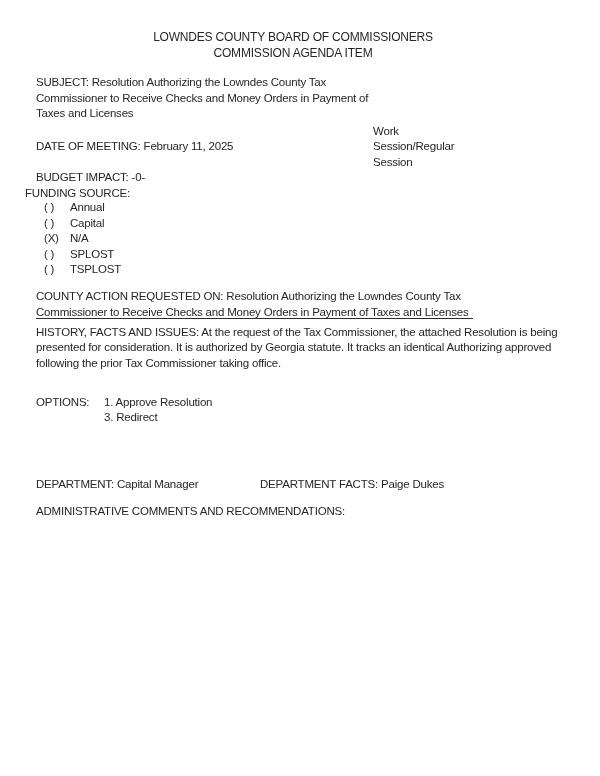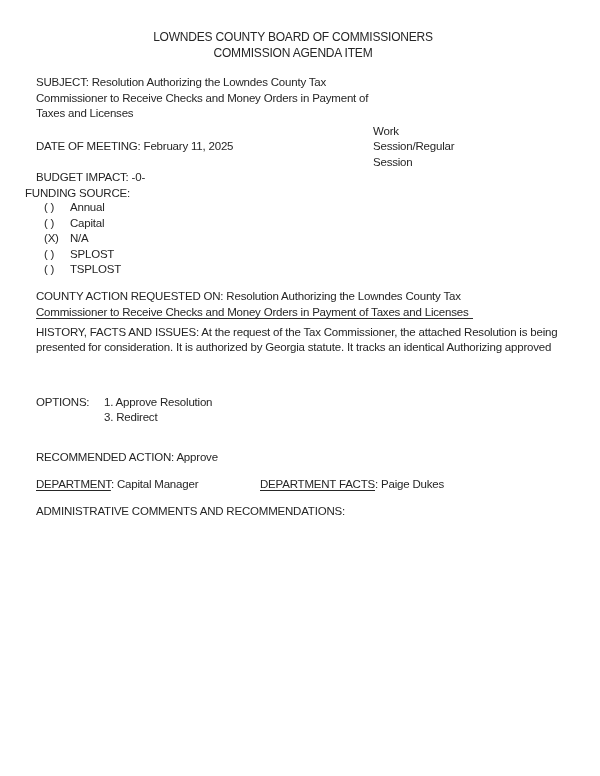--- a/index.html
+++ b/index.html
@@ -10,21 +10,21 @@
     background: #ffffff;
     font-family: "Liberation Sans", sans-serif;
     font-size: 11.5px;
     line-height: 15.5px;
     letter-spacing: -0.2px;
     color: #262626;
     overflow: hidden;
   }
   .ln { position: absolute; left: 36px; white-space: nowrap; }
   .center { left: 0; width: 586px; text-align: center; font-size: 12px; }
-  .u { text-decoration: underline; text-underline-offset: 2px; }
+  .u { text-underline-offset: 2px; }
   .rule { position: absolute; height: 1px; background: #2c2c2c; }
 </style>
 </head>
 <body>
 
 <div class="page">
 
   <div class="ln center" style="top:30px">LOWNDES COUNTY BOARD OF COMMISSIONERS</div>
   <div class="ln center" style="top:45.5px">COMMISSION AGENDA ITEM</div>
 
@@ -61,26 +61,26 @@
     <span class="ln" style="top:262px; left:44px">( )</span>
     <span class="ln" style="top:262px; left:70px">TSPLOST</span>
   </div>
 
   <div class="ln" style="top:289px">COUNTY ACTION REQUESTED ON: Resolution Authorizing the Lowndes County Tax</div>
   <div class="ln" style="top:304.5px">Commissioner to Receive Checks and Money Orders in Payment of Taxes and Licenses</div>
   <div class="rule" style="top:317.5px; left:36px; width:437px"></div>
 
   <div class="ln" style="top:324.5px">HISTORY, FACTS AND ISSUES: At the request of the Tax Commissioner, the attached Resolution is being</div>
   <div class="ln" style="top:340px">presented for consideration. It is authorized by Georgia statute. It tracks an identical Authorizing approved</div>
+  <div class="ln" style="top:355.5px">following the prior Tax Commissioner taking office.</div>
 
   <div class="ln" style="top:394.5px">OPTIONS:</div>
   <div class="ln" style="top:394.5px; left:104px">1. Approve Resolution</div>
   <div class="ln" style="top:410px;   left:104px">3. Redirect</div>
 
-  <div class="ln" style="top:449.5px">RECOMMENDED ACTION: Approve</div>
 
   <div class="ln" style="top:477px">
     <span class="u">DEPARTMENT</span><span>: Capital Manager</span>
   </div>
   <div class="ln" style="top:477px; left:260px">
     <span class="u">DEPARTMENT FACTS</span><span>: Paige Dukes</span>
   </div>
 
   <div class="ln" style="top:504px">ADMINISTRATIVE COMMENTS AND RECOMMENDATIONS:</div>
 

